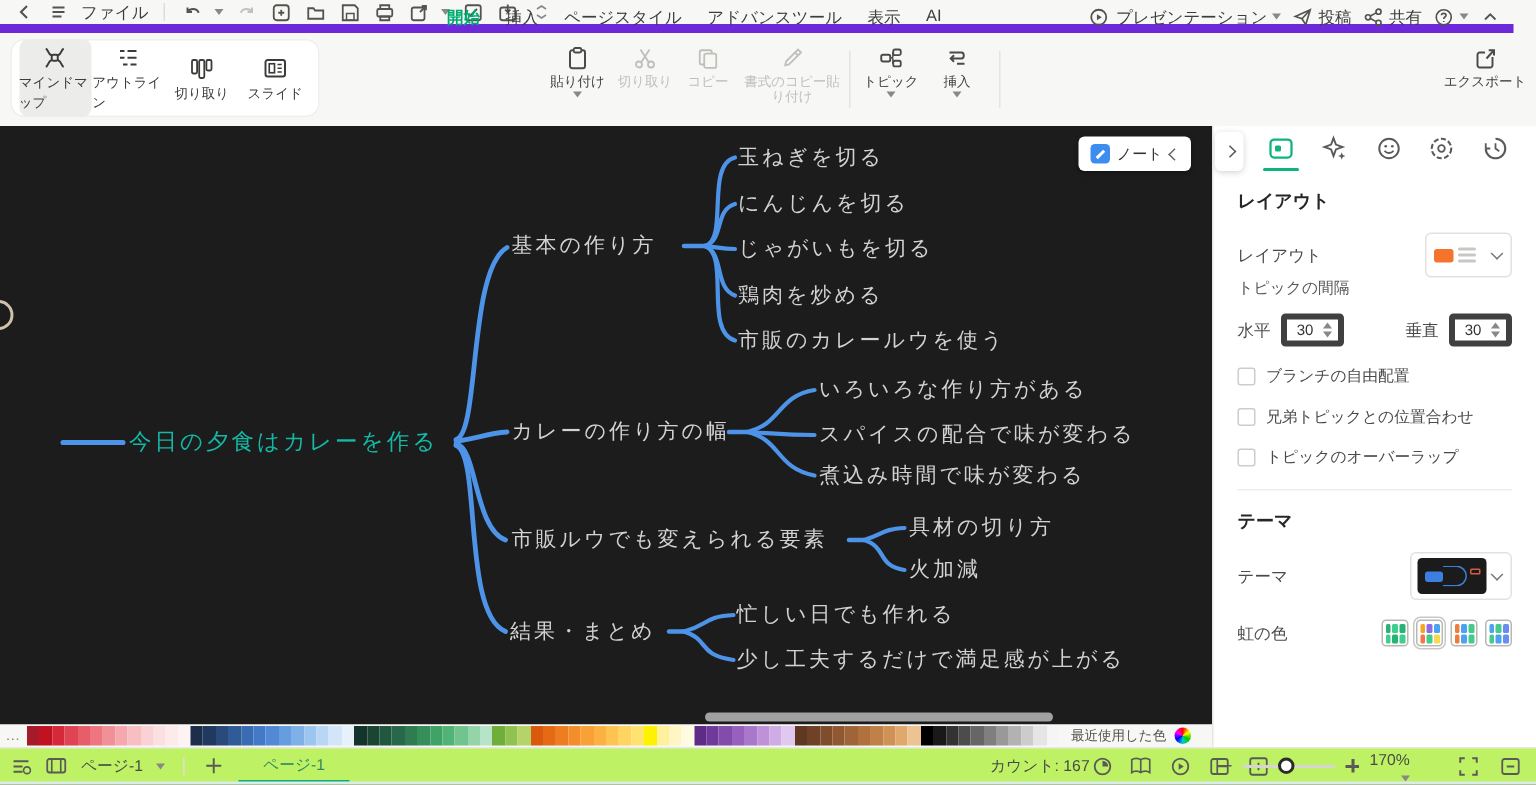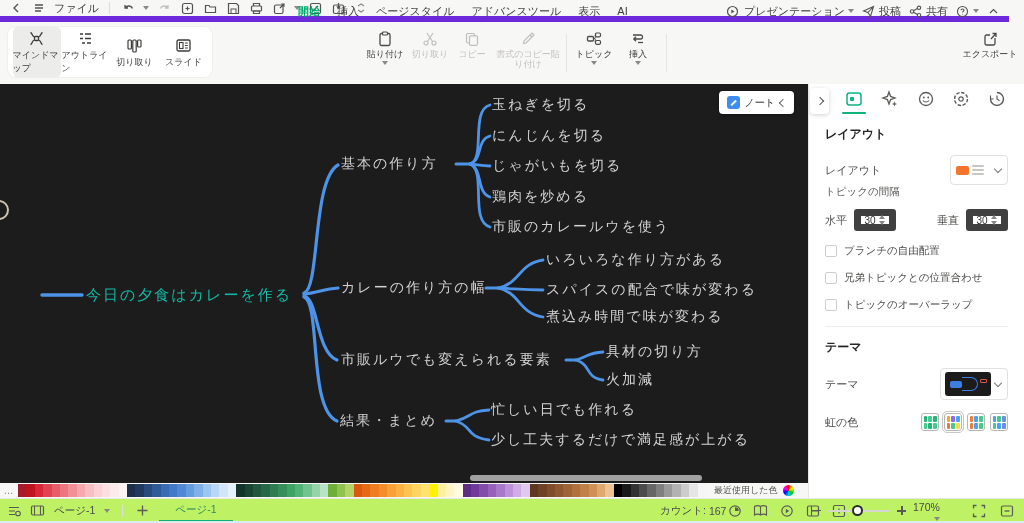--- a/index.html
+++ b/index.html
@@ -61,21 +61,21 @@
   .ptab.sel .uline { width:24px; height:2px; background:#0db47e; margin-top:4px; border-radius:1px; }
   .psec { padding:0 16px; }
   .phead { font-size:12px; font-weight:bold; color:#262624; }
   .prow { display:flex; align-items:center; justify-content:space-between; }
   .drop { background:#fff; border:1px solid #e3e1de; border-radius:4px; display:flex; align-items:center; }
   .chev-d { width:6px; height:6px; border-right:1.3px solid #777; border-bottom:1.3px solid #777; transform:rotate(45deg); margin:-2px 6px 0 4px; flex:none; }
   .layout-thumb { width:40px; height:22px; display:flex; align-items:center; gap:3px; padding-left:5px; }
   .lt-sq { width:13px; height:9px; background:#f4742b; border-radius:2px; flex:none; }
   .lt-lines { display:flex; flex-direction:column; gap:2px; }
   .lt-lines i { width:12px; height:2px; background:#c9c7c4; border-radius:1px; }
-  .spin { width:42px; height:22px; border:7px solid #404040; border-radius:3px; display:flex; align-items:center; }
+  .spin { width:42px; height:22px; border:4px solid #404040; border-radius:3px; display:flex; align-items:center; }
   .spin .val { flex:1; text-align:center; font-size:10px; color:#333; }
   .spin .ud { display:flex; flex-direction:column; gap:2px; padding-right:4px; }
   .up-t { width:0;height:0;border-left:3px solid transparent;border-right:3px solid transparent;border-bottom:4px solid #8a8885; }
   .dn-t { width:0;height:0;border-left:3px solid transparent;border-right:3px solid transparent;border-top:4px solid #8a8885; }
   .cbrow { display:flex; align-items:center; gap:7px; margin-top:13px; }
   .cbox { width:12px; height:12px; border:1px solid #cfcdca; border-radius:2px; background:#fff; flex:none; }
   .cbl { font-size:10.5px; color:#4a4a48; }
   .pdiv { height:1px; background:#efedea; margin:14px 0 12px; }
   .theme-thumb { width:46px; height:24px; background:#1b1b1b; border-radius:3px; position:relative; overflow:hidden; }
   .theme-thumb .b1 { position:absolute; left:5px; top:9px; width:12px; height:7px; background:#3d7fe0; border-radius:2px; }

